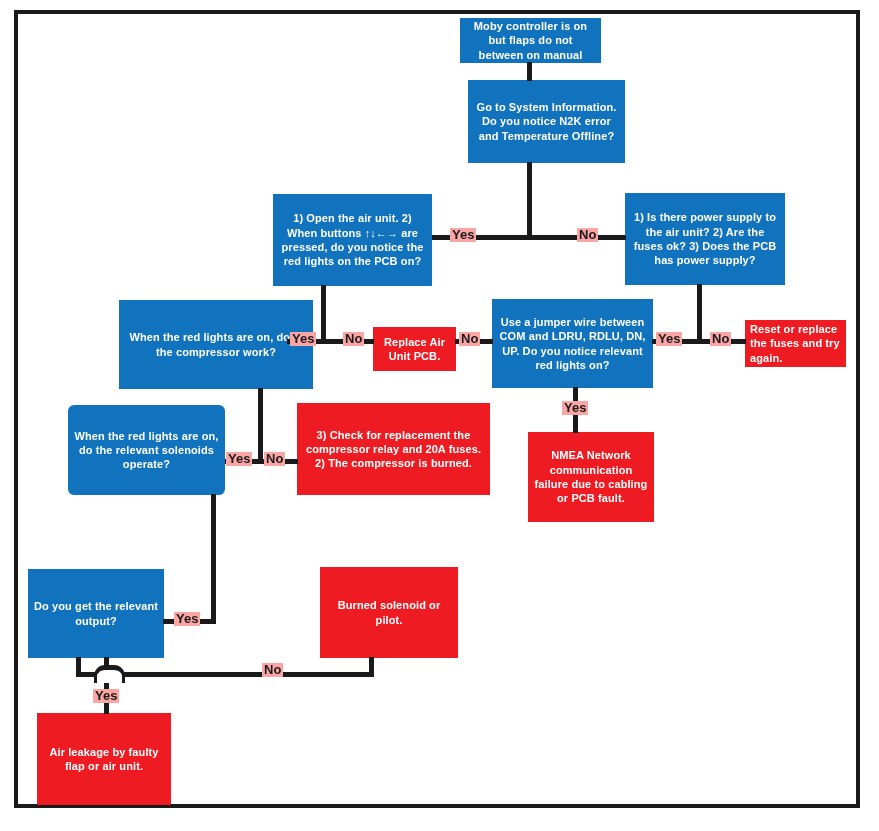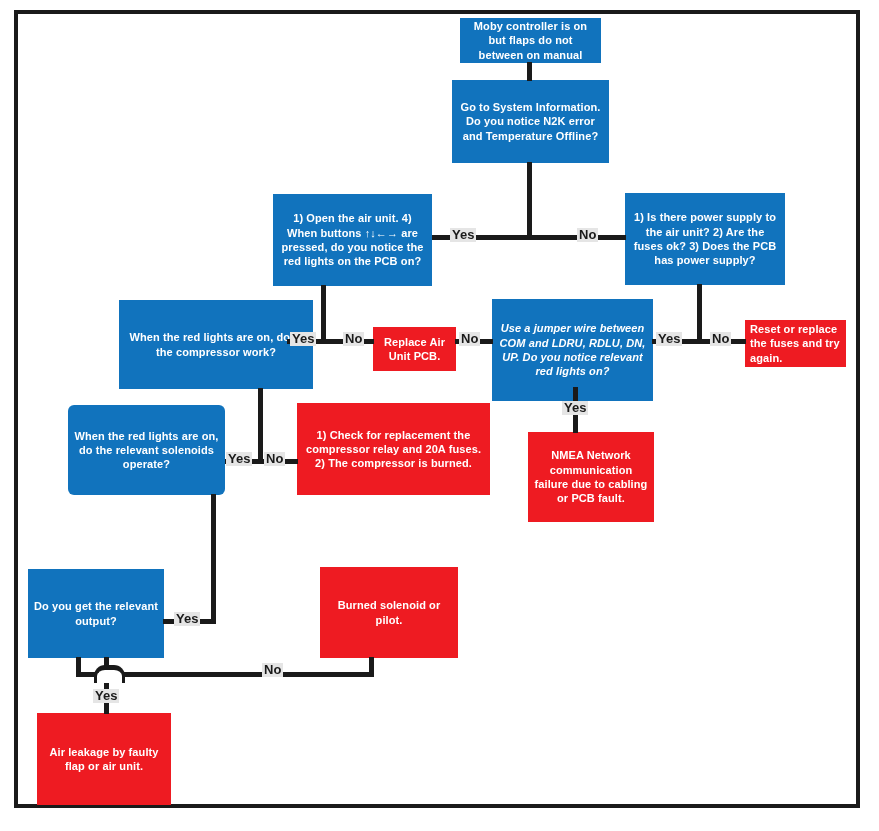--- a/index.html
+++ b/index.html
@@ -37,21 +37,21 @@
     background:#ffffff;
     border-top:5px solid var(--line,#1a1a1a);
     border-left:3px solid var(--line,#1a1a1a);
     border-right:3px solid var(--line,#1a1a1a);
     border-radius:11px 11px 0 0;
     z-index:2;
   }
   .edge-label{
     position:absolute;
     z-index:3;
-    background:#e5e5e5;
+    background:#fca5a5;
     color:#1a1a1a;
     font-weight:bold;
     font-size:13px;
     padding:0 2px;
     line-height:1.1;
   }
 </style>
 </head>
 <body>
 
@@ -73,39 +73,39 @@
   <div class="conn v" style="left:211px;top:494px;height:130px;"></div>
   <div class="conn h" style="left:163px;top:619px;width:53px;"></div>
   <div class="conn v" style="left:76px;top:657px;height:20px;"></div>
   <div class="conn v" style="left:104px;top:657px;height:57px;"></div>
   <div class="conn h" style="left:76px;top:672px;width:298px;"></div>
   <div class="conn v" style="left:369px;top:657px;height:18px;"></div>
   <div class="hop" style="left:94px;top:665px;width:25px;height:13px;"></div>
 
   <div class="node blue" style="left:460px;top:18px;width:141px;height:45px;">Moby controller is on but flaps do not between on manual</div>
 
-  <div class="node blue" style="left:452px;top:80px;width:157px;height:83px;">Go to System Information. Do you notice N2K error and Temperature Offline?</div>
+  <div class="node blue" style="left:468px;top:80px;width:157px;height:83px;">Go to System Information. Do you notice N2K error and Temperature Offline?</div>
 
-  <div class="node blue" style="left:273px;top:194px;width:159px;height:92px;">1) Open the air unit. 4) When buttons ↑↓←→ are pressed, do you notice the red lights on the PCB on?</div>
+  <div class="node blue" style="left:273px;top:194px;width:159px;height:92px;">1) Open the air unit. 2) When buttons ↑↓←→ are pressed, do you notice the red lights on the PCB on?</div>
 
   <div class="node blue" style="left:625px;top:193px;width:160px;height:92px;">1) Is there power supply to the air unit? 2) Are the fuses ok? 3) Does the PCB has power supply?</div>
 
   <div class="node blue" style="left:119px;top:300px;width:194px;height:89px;">When the red lights are on, does the compressor work?</div>
 
   <div class="node red" style="left:373px;top:327px;width:83px;height:44px;">Replace Air Unit PCB.</div>
 
-  <div class="node blue" style="left:492px;top:299px;width:161px;height:102px;font-style:italic;">Use a jumper wire between COM and LDRU, RDLU, DN, UP. Do you notice relevant red lights on?</div>
+  <div class="node blue" style="left:492px;top:299px;width:161px;height:89px;">Use a jumper wire between COM and LDRU, RDLU, DN, UP. Do you notice relevant red lights on?</div>
 
   <div class="node red align-left" style="left:745px;top:320px;width:101px;height:47px;">Reset or replace the fuses and try again.</div>
 
   <div class="node red" style="left:528px;top:432px;width:126px;height:90px;">NMEA Network communication failure due to cabling or PCB fault.</div>
 
   <div class="node blue" style="left:68px;top:405px;width:157px;height:90px;border-radius:6px;">When the red lights are on, do the relevant solenoids operate?</div>
 
-  <div class="node red" style="left:297px;top:403px;width:193px;height:92px;">1) Check for replacement the compressor relay and 20A fuses. 2) The compressor is burned.</div>
+  <div class="node red" style="left:297px;top:403px;width:193px;height:92px;">3) Check for replacement the compressor relay and 20A fuses. 2) The compressor is burned.</div>
 
   <div class="node blue" style="left:28px;top:569px;width:136px;height:89px;">Do you get the relevant output?</div>
 
   <div class="node red" style="left:320px;top:567px;width:138px;height:91px;">Burned solenoid or pilot.</div>
 
   <div class="node red" style="left:37px;top:713px;width:134px;height:92px;">Air leakage by faulty flap or air unit.</div>
 
   <div class="edge-label" style="left:450px;top:228px;">Yes</div>
   <div class="edge-label" style="left:577px;top:228px;">No</div>
   <div class="edge-label" style="left:290px;top:332px;">Yes</div>

